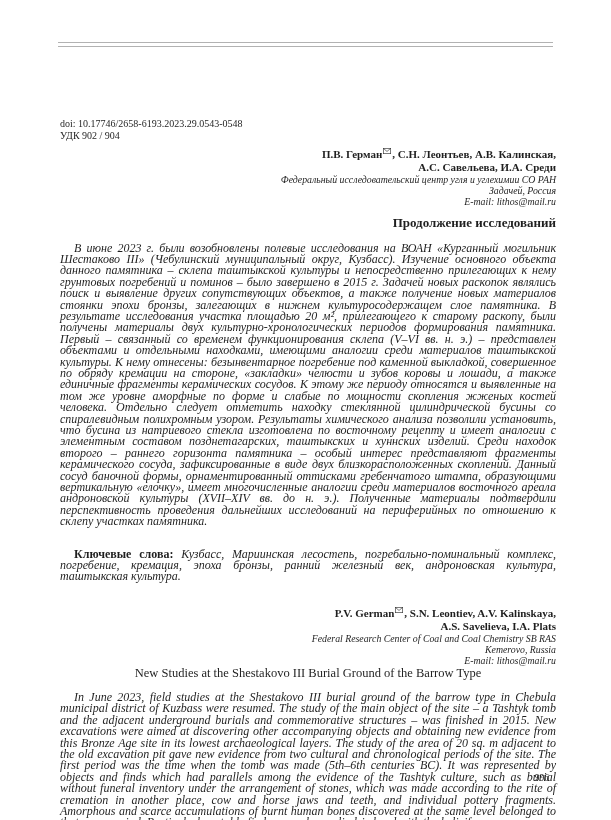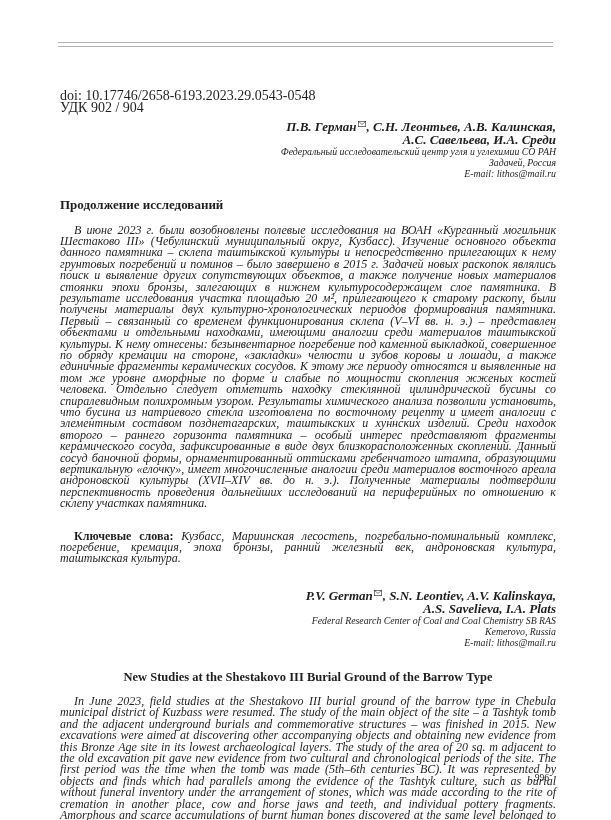--- a/index.html
+++ b/index.html
@@ -16,51 +16,50 @@
     position:absolute;
     left:58px;top:42px;width:495px;height:3.2px;
     border-top:1.4px solid #b2b2b2;
     border-bottom:1.4px solid #b2b2b2;
   }
   .content{
     position:absolute;
     left:60px;top:0;width:496px;
   }
   .masthead{
-    margin-top:90px;
-    font-size:14px;line-height:11.5px;
+    margin-top:118px;
+    font-size:10px;line-height:11.5px;
   }
   .authors{
     margin-top:7px;
     text-align:right;
     font-weight:bold;
-    font-size:13px;line-height:13px;font-style:italic;
+    font-size:11px;line-height:13px;
   }
   .env-icon{
     display:inline-block;
     width:8px;height:6px;
     vertical-align:4px;
     margin:0 1px 0 1px;
   }
   .env-icon svg{display:block;width:8px;height:6px;}
   .affiliation{
     text-align:right;
     font-style:italic;
     font-size:9.8px;line-height:11px;
   }
   .title-ru{
-    margin-top:18px;
-    text-align:left;
+    margin-top:8px;
+    text-align:right;
     font-weight:bold;
     font-size:13px;line-height:16.5px;
   }
   .title-en{
-    margin-top:22px;
     text-align:center;
-    font-weight:bold;
+    font-weight:normal;
     font-size:12.5px;line-height:15px;
   }
   p.abstract{
     margin:11px 0 0 0;
     font-style:italic;
     font-size:12px;line-height:11.4px;
     text-align:justify;
     text-indent:14px;
   }
   p.keywords{margin-top:21px;}

